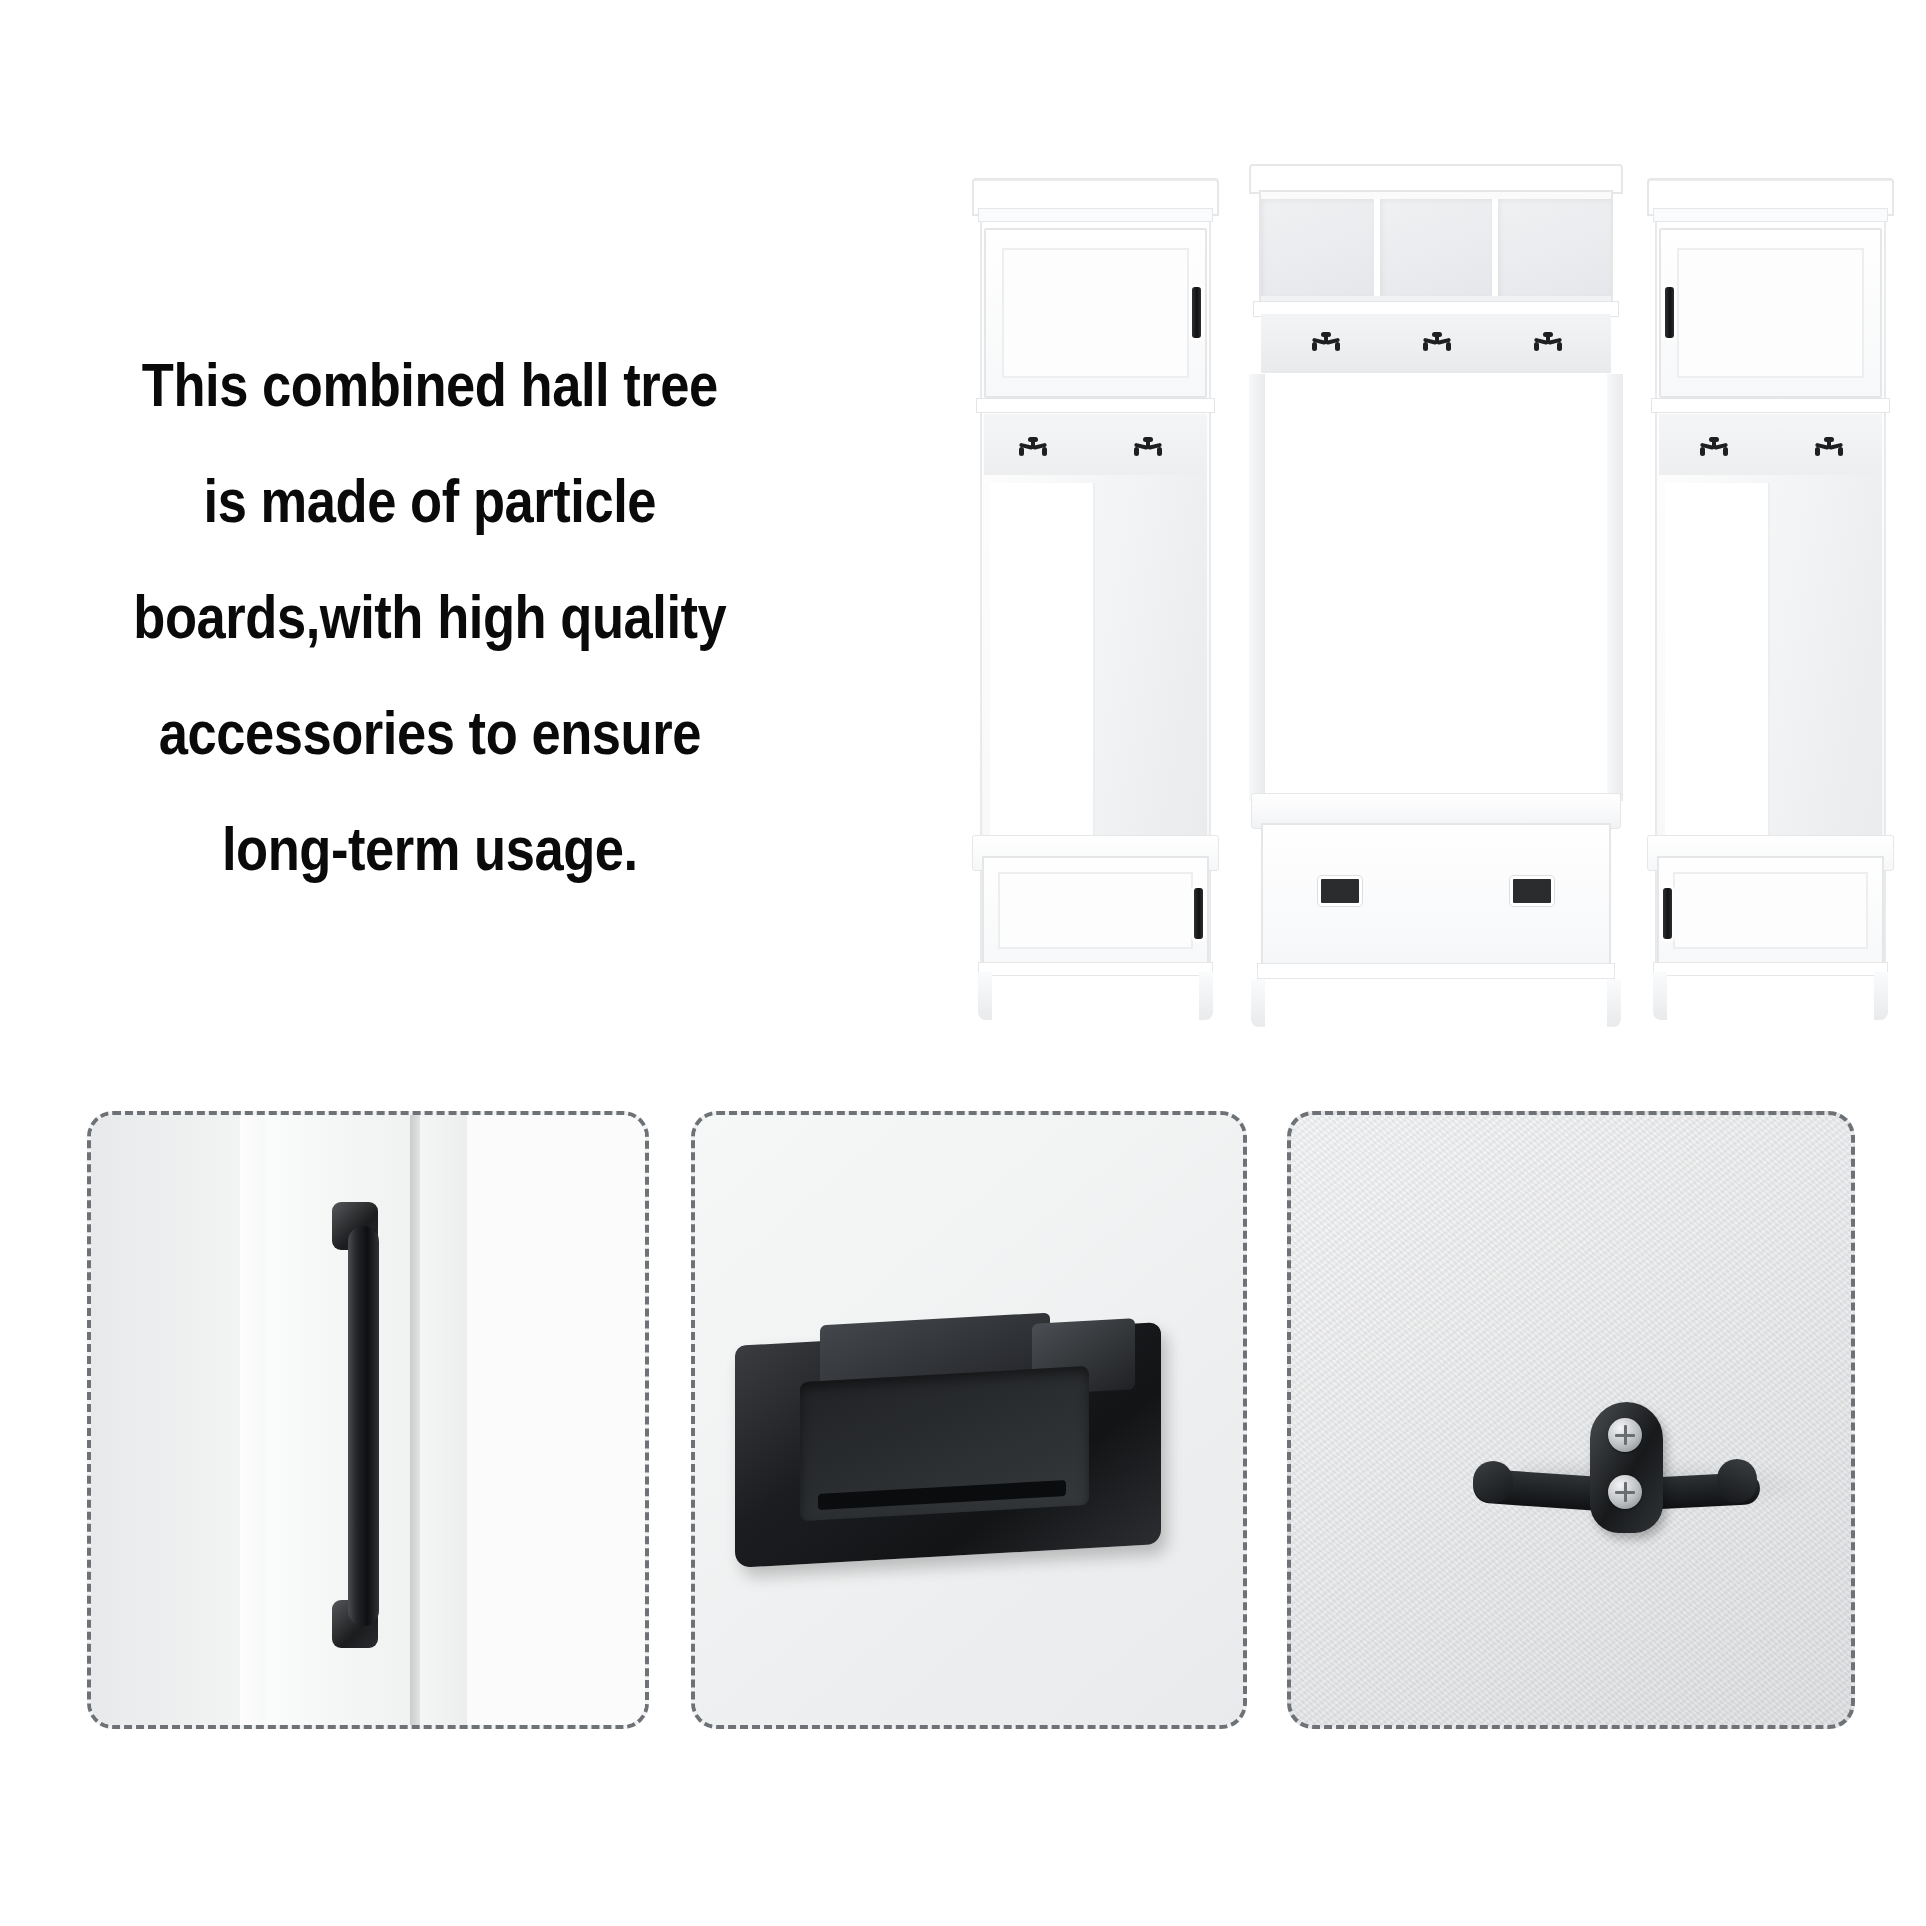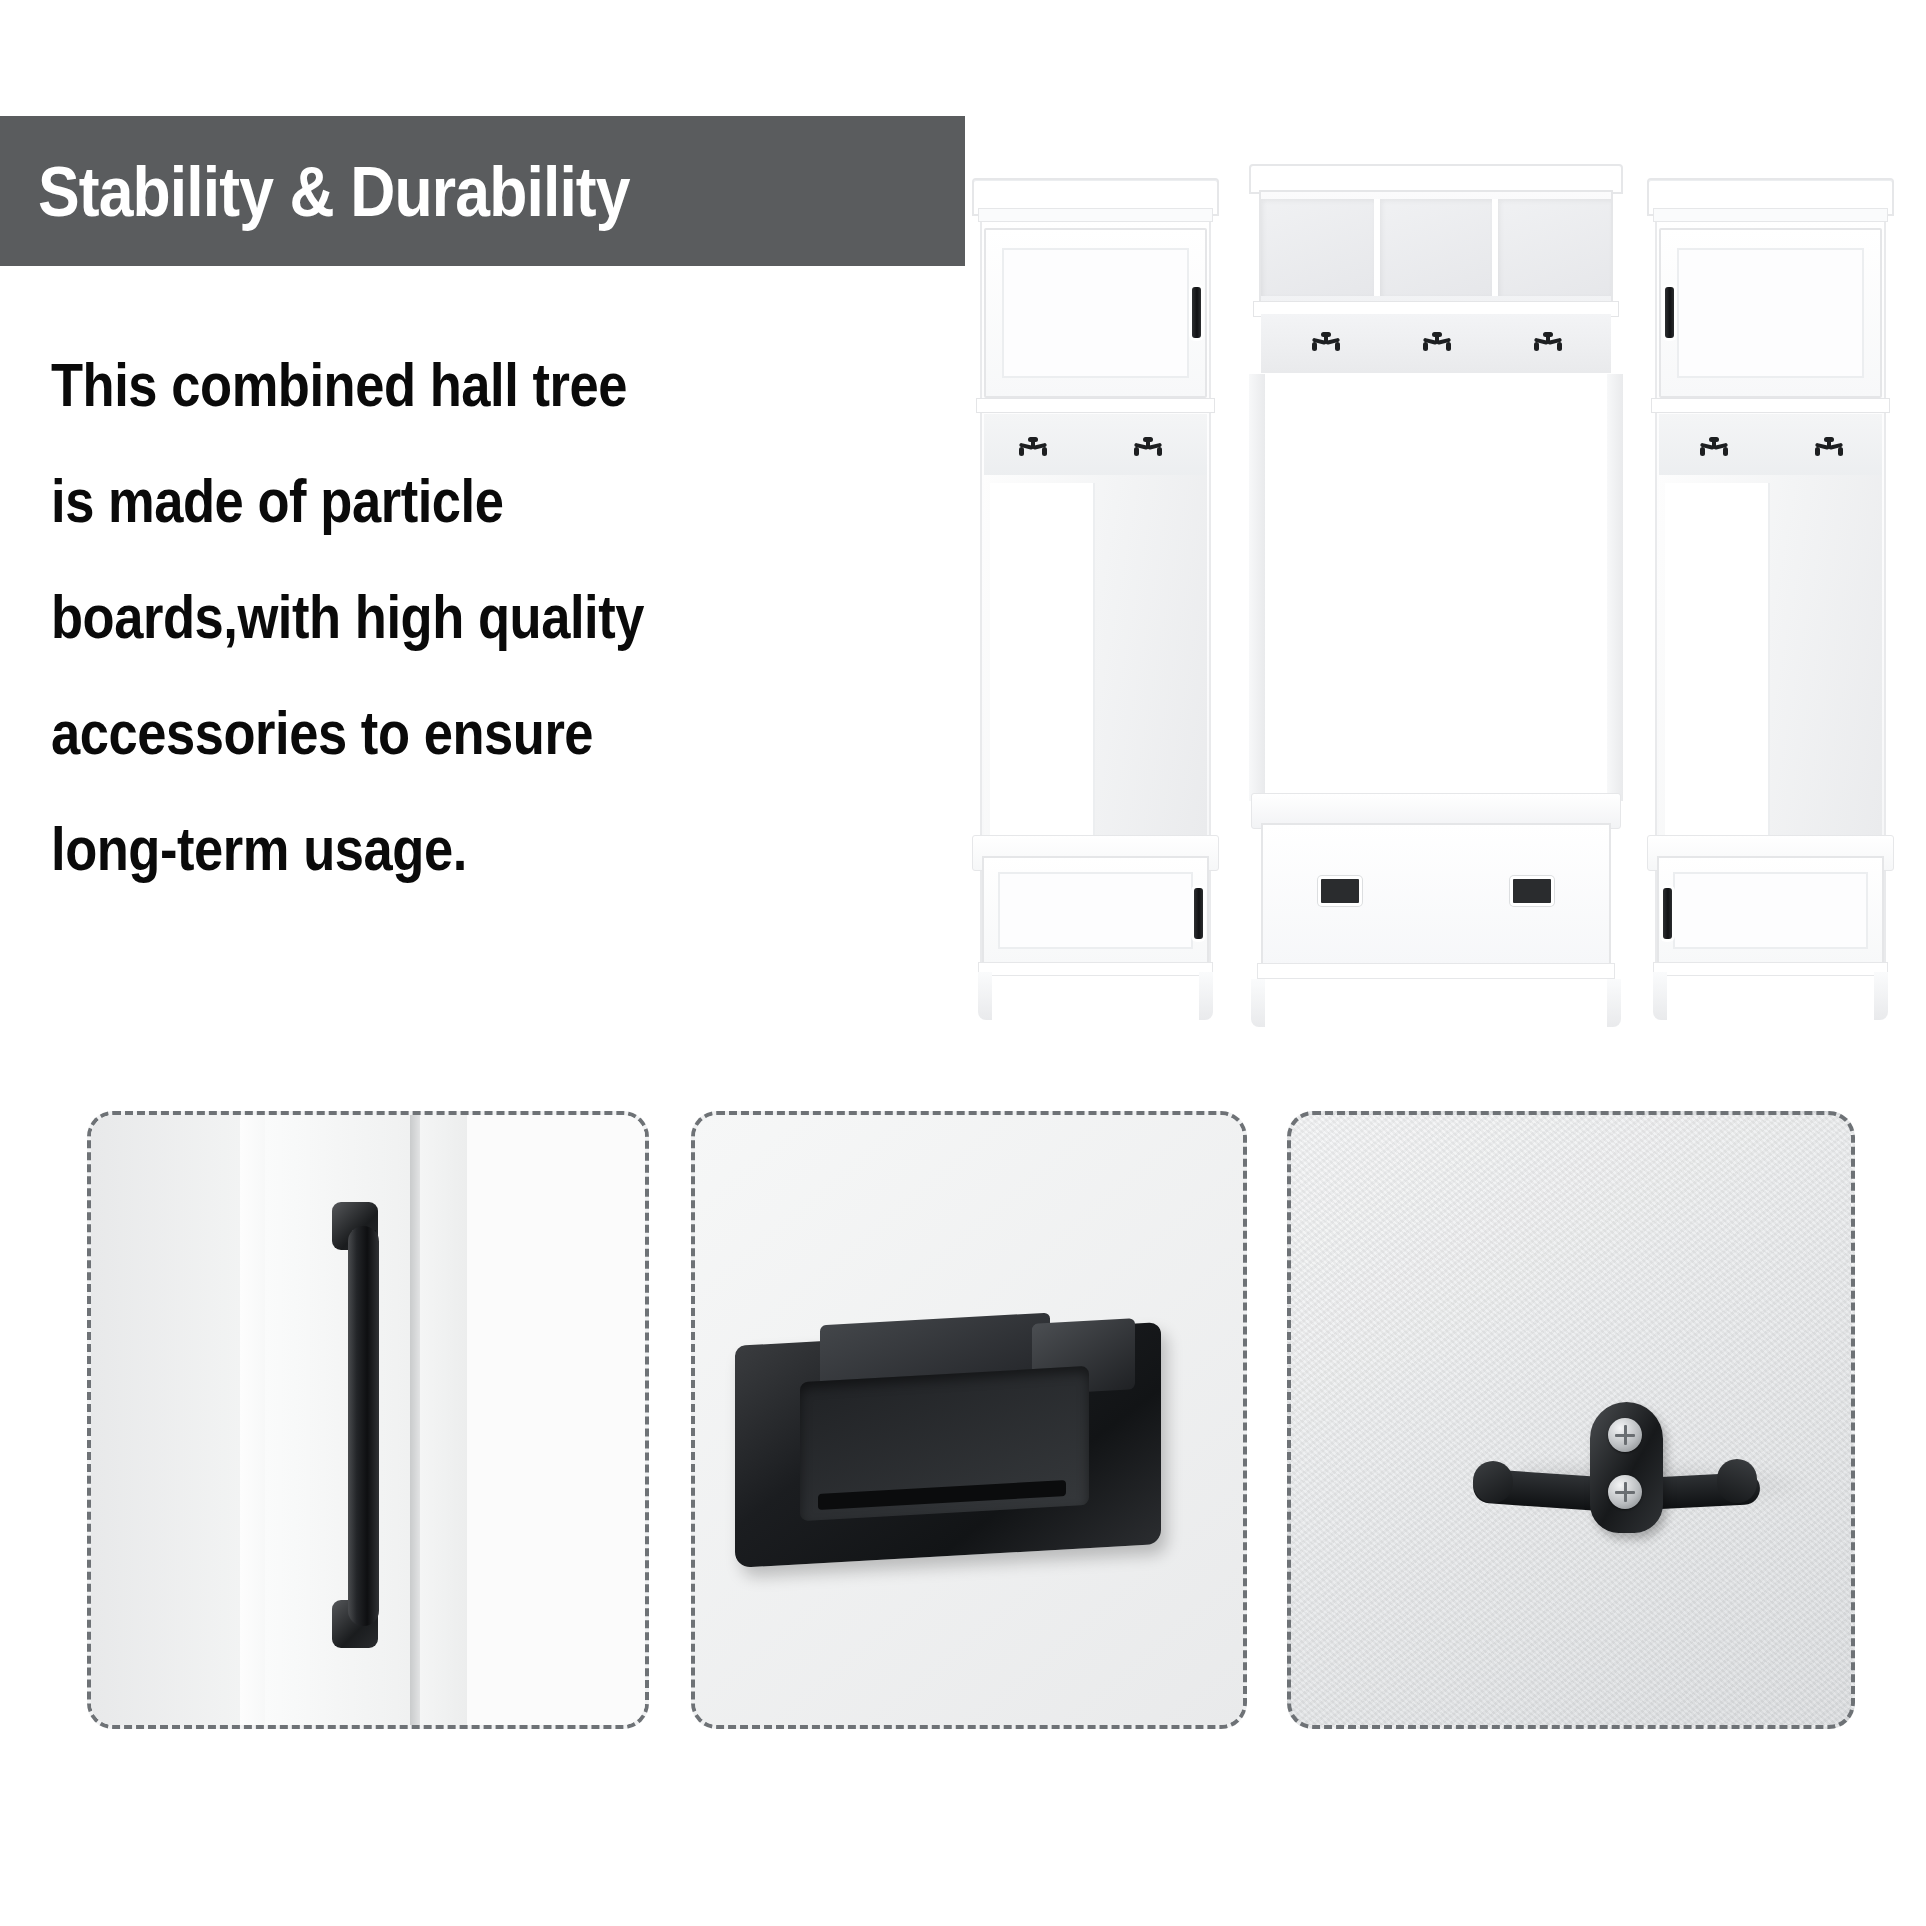--- a/index.html
+++ b/index.html
@@ -24,21 +24,21 @@
     letter-spacing:-1px;
     margin-left:38px;
     transform:scaleX(0.88);
     transform-origin:left center;
     white-space:nowrap;
     line-height:1;
   }
 
   
   .paragraph{
-    position:absolute;left:51px;top:327px;width:881px;
+    position:absolute;left:51px;top:327px;width:881px;text-align:center;
   }
   .p-line{
     color:#0a0a0a;
     font-size:61px;
     font-weight:bold;
     line-height:116px;
     white-space:nowrap;
     transform:scaleX(0.86);
     transform-origin:left center;
     letter-spacing:-0.5px;
@@ -341,23 +341,20 @@
   }
   .caption.c1{left:87px;width:554px;}
   .caption.c2{left:691px;width:548px;}
   .caption.c3{left:1287px;width:560px;}
 </style>
 </head>
 <body>
 
 <div id="page">
 
-  <div class="banner" style="background:#5A5C5E">
-    <div class="banner-title">Stability &amp; Durability</div>
-  </div>
 
   <div class="paragraph">
     <div class="p-line">This combined hall tree</div>
     <div class="p-line">is made of particle</div>
     <div class="p-line">boards,with high quality</div>
     <div class="p-line">accessories to ensure</div>
     <div class="p-line">long-term usage.</div>
   </div>
 
   <div class="hero">

